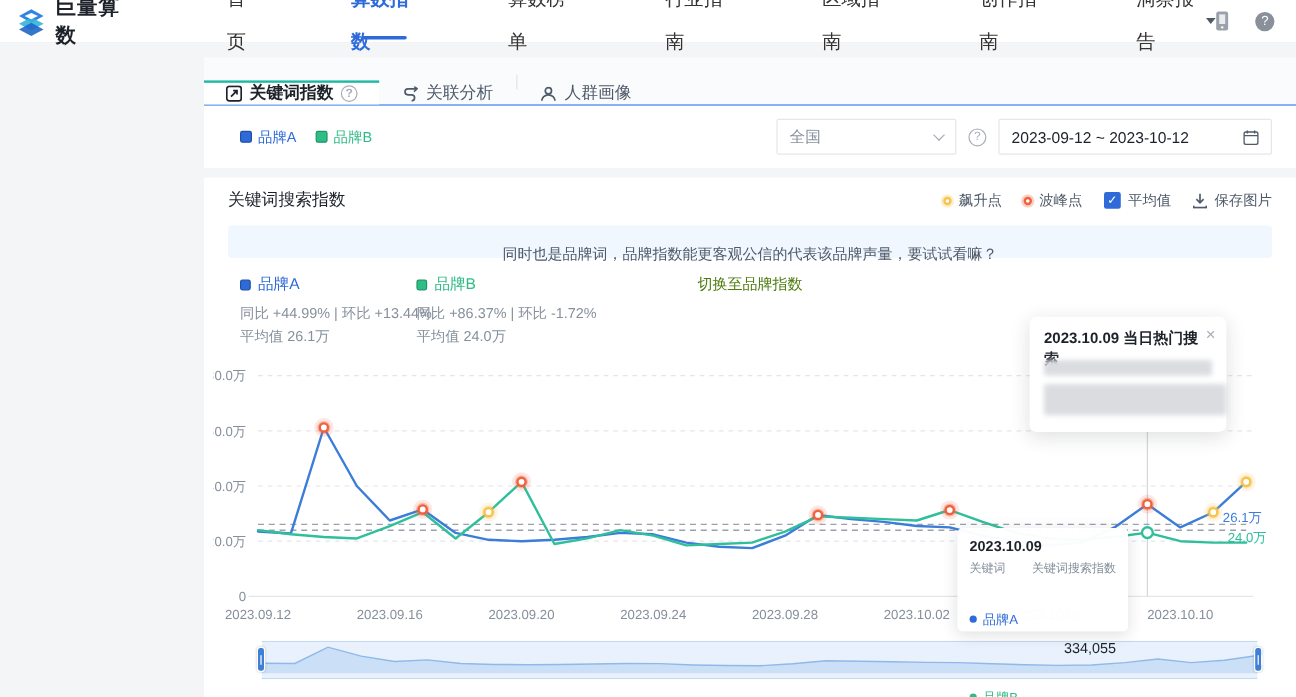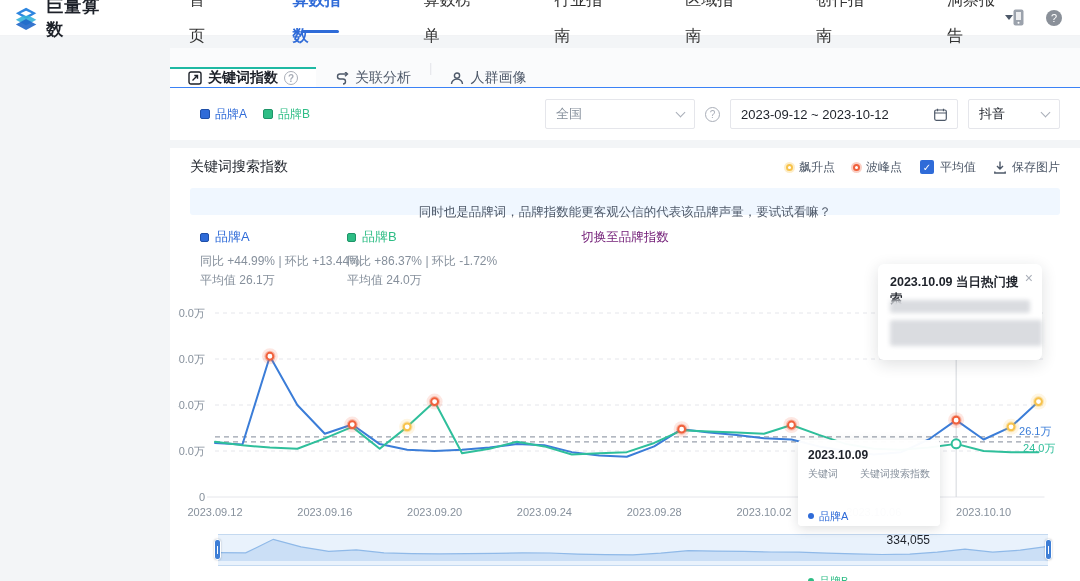--- a/index.html
+++ b/index.html
@@ -59,40 +59,40 @@
   .ring-y { border:2px solid #F7C34C; box-shadow:0 0 0 2px rgba(247,195,76,.3); }
   .ring-r { border:2px solid #F0613C; box-shadow:0 0 0 2px rgba(240,97,60,.3); }
   .chkbox { width:14px; height:14px; background:#2F6BD8; border-radius:2px; color:#fff; font-size:10px;
             display:flex; align-items:center; justify-content:center; }
 
   
   .banner { position:absolute; top:40px; left:20px; right:20px; height:27px; background:#F0F7FF; border-radius:3px;
             display:flex; align-items:center; padding:0 12px; gap:8px; font-size:12.5px; color:#4E5969;flex-direction:column; }
   .blurblock { height:13px; background:#DADCE0; border-radius:2px; filter:blur(2px); }
   .banner .blurblock { width:92px; }
-  .banner-link { color:#701a75; cursor:pointer;text-align:center; }
+  .banner-link { color:#4d7c0f; cursor:pointer;text-align:center; }
 
   
   .stat { position:absolute; top:80px; width:160px; }
   .stat-a { left:30px; } .stat-b { left:177px; }
   .stat-name { display:flex; align-items:center; gap:6px; font-size:13px; margin-bottom:6px; }
   .stat-name .sq { width:9px; height:9px; }
   .stat-line { font-size:12px; color:#86909C; line-height:19px; white-space:nowrap; }
 
   
   .chart-wrap { position:absolute; left:8px; top:152px; width:894px; height:232px; }
   .brush-wrap { position:absolute; left:48px; top:386px; width:830px; height:32px; }
   .brush-handle { position:absolute; top:5px; width:7px; height:21px; background:#3F7FD6; border:1px solid #fff;
                   border-radius:3px; box-shadow:0 0 2px rgba(0,0,0,.25); cursor:ew-resize; z-index:3; }
   .brush-handle::after { content:""; position:absolute; left:1.5px; top:6px; width:2px; height:8px;
                          border-left:1px solid #fff; border-right:1px solid #fff; }
   .h-left { left:-4px; } .h-right { right:-4px; }
 
   
-  .tt1 { position:absolute; left:708px; top:116px; width:164px; height:96px; background:#fff; border-radius:6px;
+  .tt1 { position:absolute; left:688px; top:116px; width:164px; height:96px; background:#fff; border-radius:6px;
          box-shadow:0 4px 16px rgba(31,35,41,.14); padding:10px 12px; z-index:10; }
   .tt1-title { font-size:12.5px; font-weight:700; color:#1D2129; }
   .tt1-close { position:absolute; right:9px; top:6px; font-size:14px; color:#A9AEB8; cursor:pointer; }
   .tt1-b1 { position:absolute; left:12px; top:36px; width:140px; }
   .tt1-b2 { position:absolute; left:12px; top:56px; width:152px; height:26px; }
   .tt2 { position:absolute; left:628px; top:292px; width:142px; height:86px; background:rgba(255,255,255,.97);
          border-radius:4px; box-shadow:0 3px 12px rgba(31,35,41,.14); padding:8px 10px; z-index:9; font-size:11px; }
   .tt2-title { font-size:12px; font-weight:700; color:#1D2129; margin-bottom:5px; }
   .tt2-cols { display:flex; justify-content:space-between; font-size:10px; color:#86909C; margin-bottom:4px; }
   .tt2-row { display:flex; align-items:center; margin-top:3px; }
@@ -179,24 +179,20 @@
         <span>全国</span>
         <span class="chev"></span>
       </div>
       <span class="q-help">?</span>
       <div class="select datebox">
         <span>2023-09-12 ~ 2023-10-12</span>
         <svg width="13" height="13" viewBox="0 0 13 13">
           <rect x="0.7" y="2" width="11.6" height="10.3" rx="1.5" fill="none" stroke="#4E5969" stroke-width="1.2"></rect>
           <path d="M0.7 5 H12.3 M3.5 0.8 V3.2 M9.5 0.8 V3.2" stroke="#4E5969" stroke-width="1.2"></path>
         </svg>
-      </div>
-      <div class="select sel-platform">
-        <span>抖音</span>
-        <span class="chev"></span>
       </div>
     </div>
   </div>
 
   <div class="card2">
     <div class="chart-head">
       <span class="chart-title">关键词搜索指数</span>
       <div class="chart-ctrls">
         <span class="ctrl">
           <span class="dot-ring ring-y"></span>

